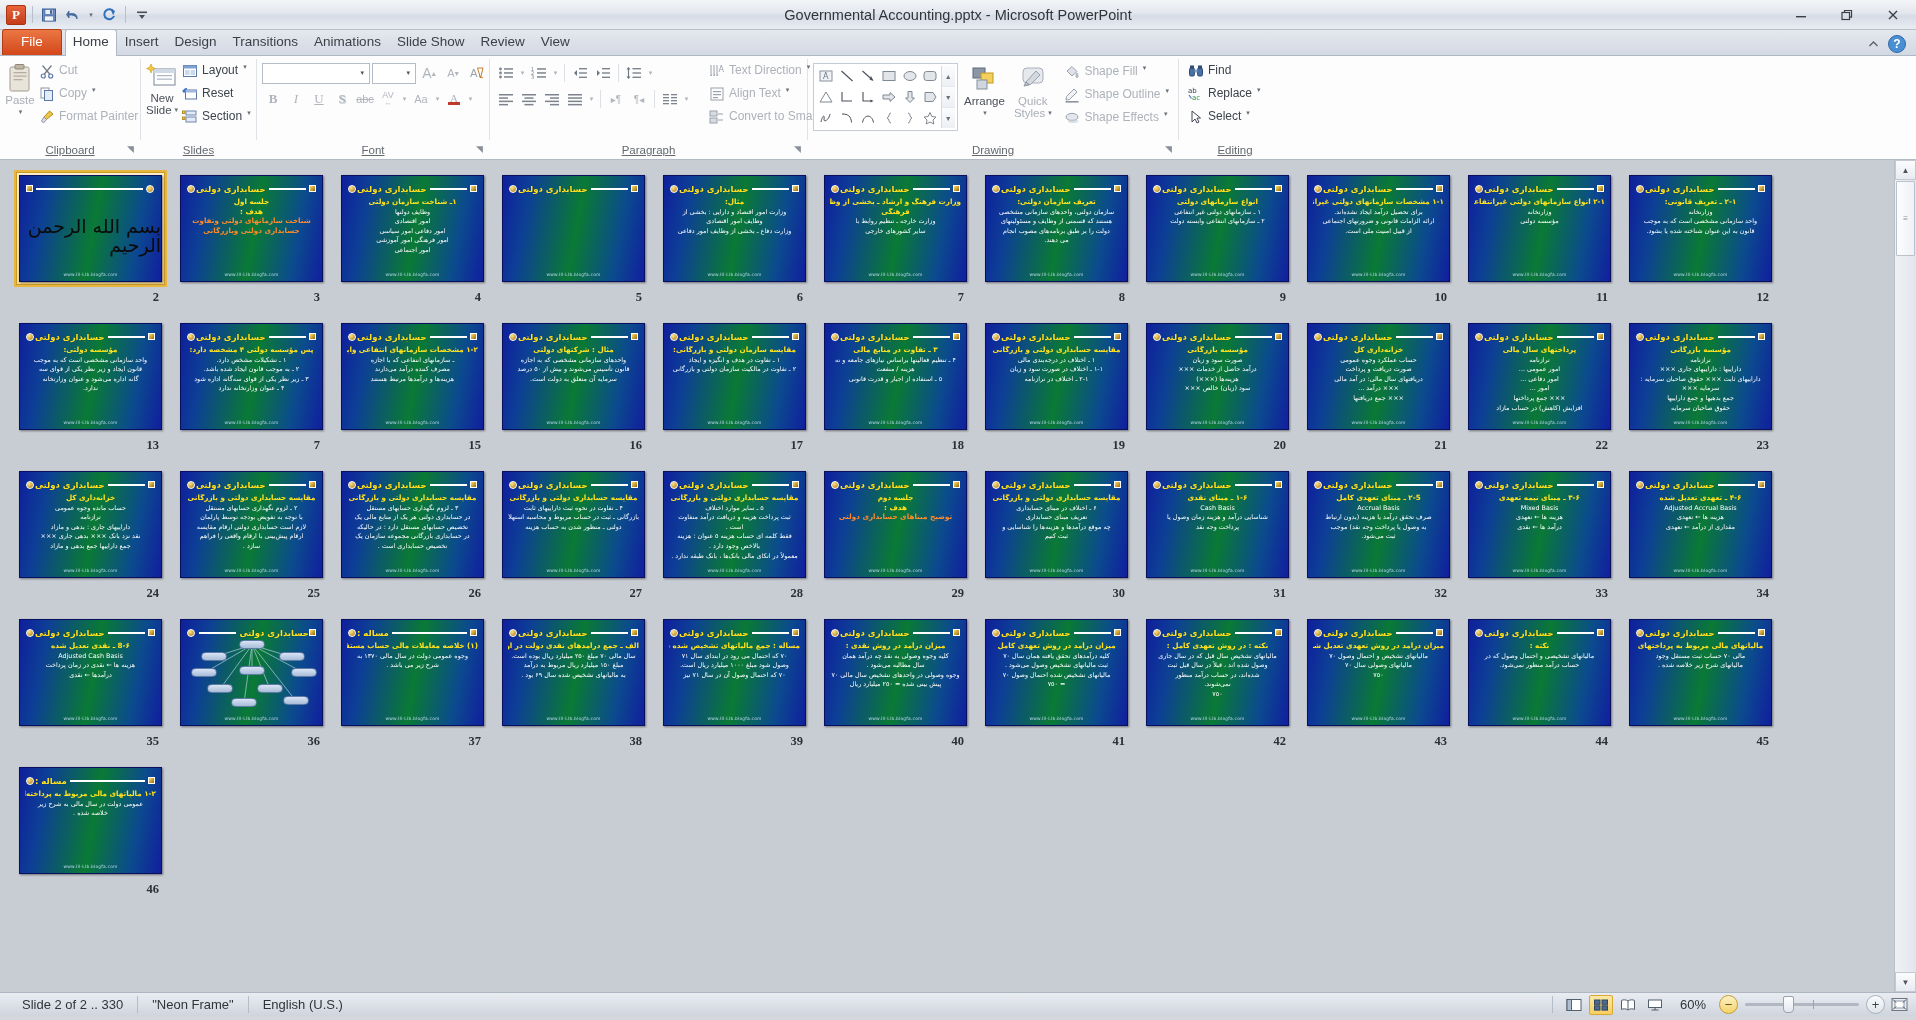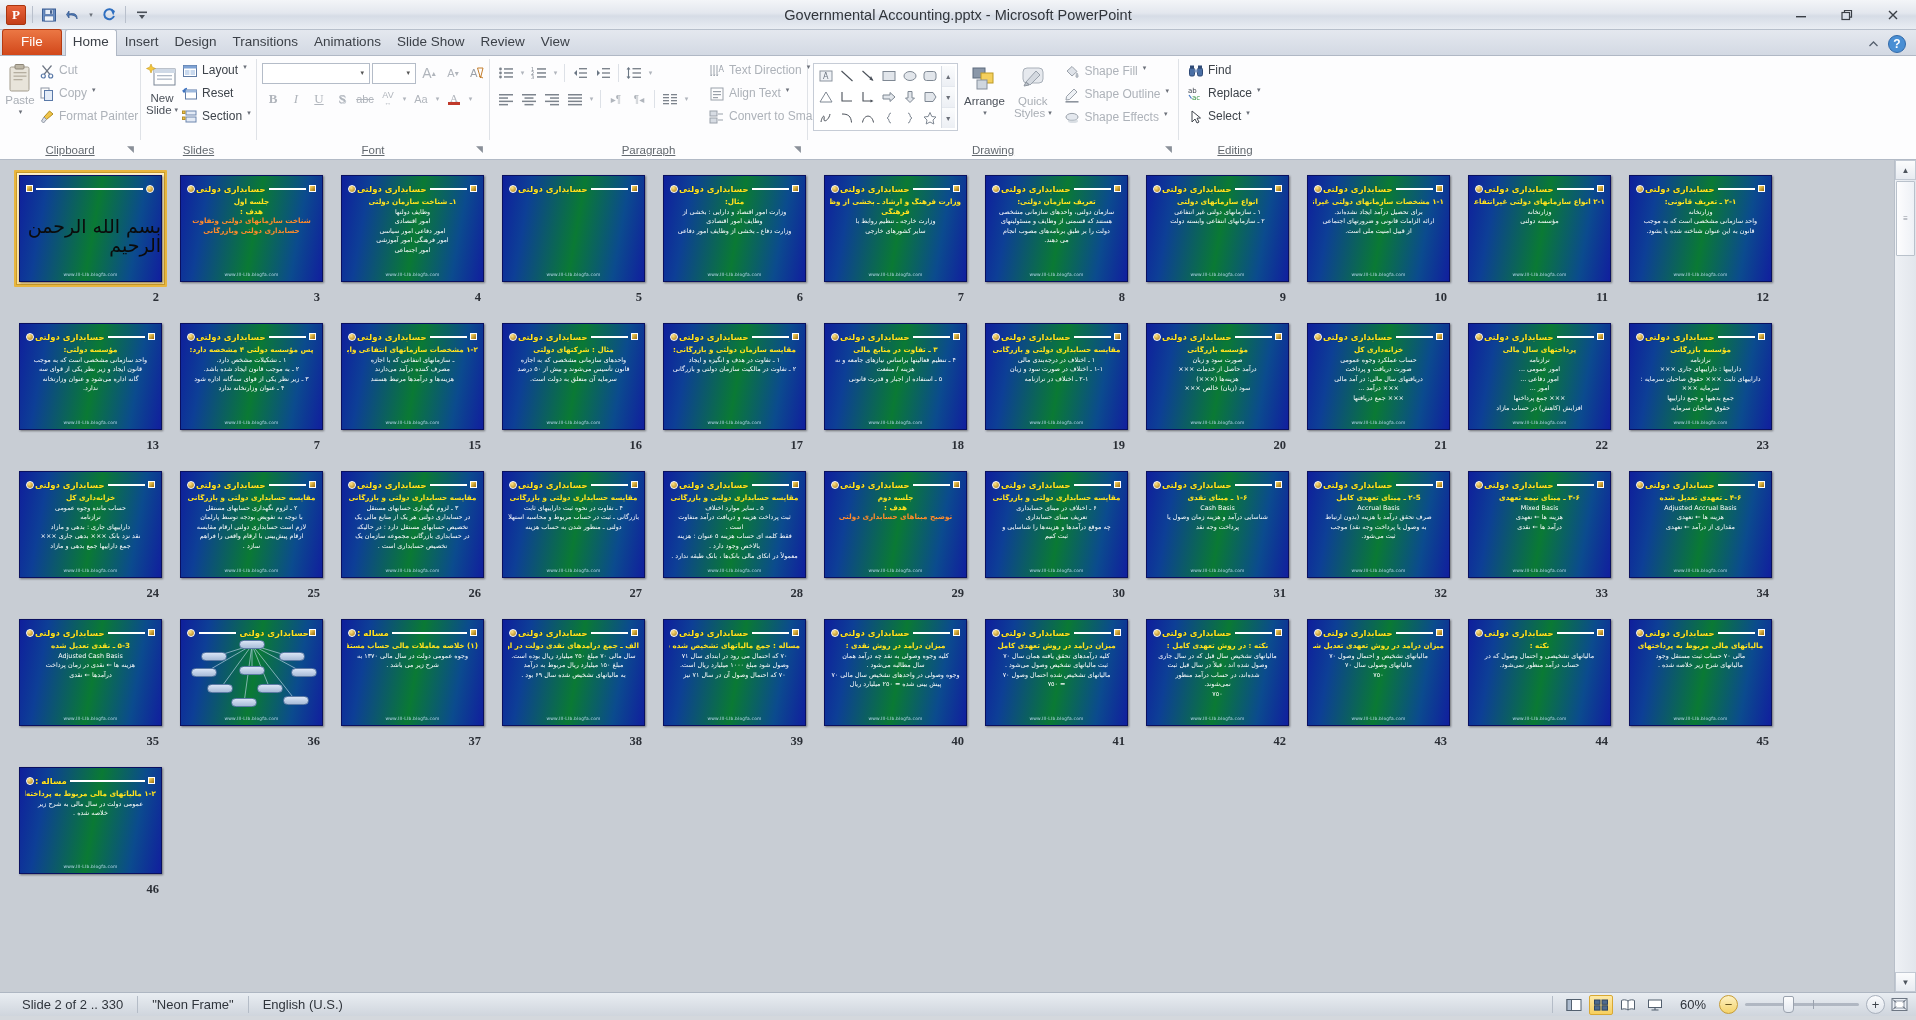--- a/index.html
+++ b/index.html
@@ -1562,21 +1562,21 @@
       <div class="slidecell">
         <div class="thumbwrap">
           <div class="thumb">
             <div class="sl-head">
               <span class="sl-sq"></span>
               <span class="sl-rule"></span>
               <span class="sl-title">حسابداری دولتی</span>
               <span class="sl-dot"></span>
             </div>
             <div class="sl-body">
-              <div class="sl-line y">۵-3 ـ نقدی تعدیل شده</div>
+              <div class="sl-line y">8-۶ ـ نقدی تعدیل شده</div>
               <div class="sl-line w">Adjusted Cash Basis</div>
               <div class="sl-line w">هزینه ها ← نقدی در زمان پرداخت</div>
               <div class="sl-line w">درآمدها ← نقدی</div>
             </div>
             <div class="sl-foot">www.III-LIb.blogfa.com</div>
           </div>
         </div>
         <div class="slidenum">35</div>
       </div>
       <div class="slidecell">

